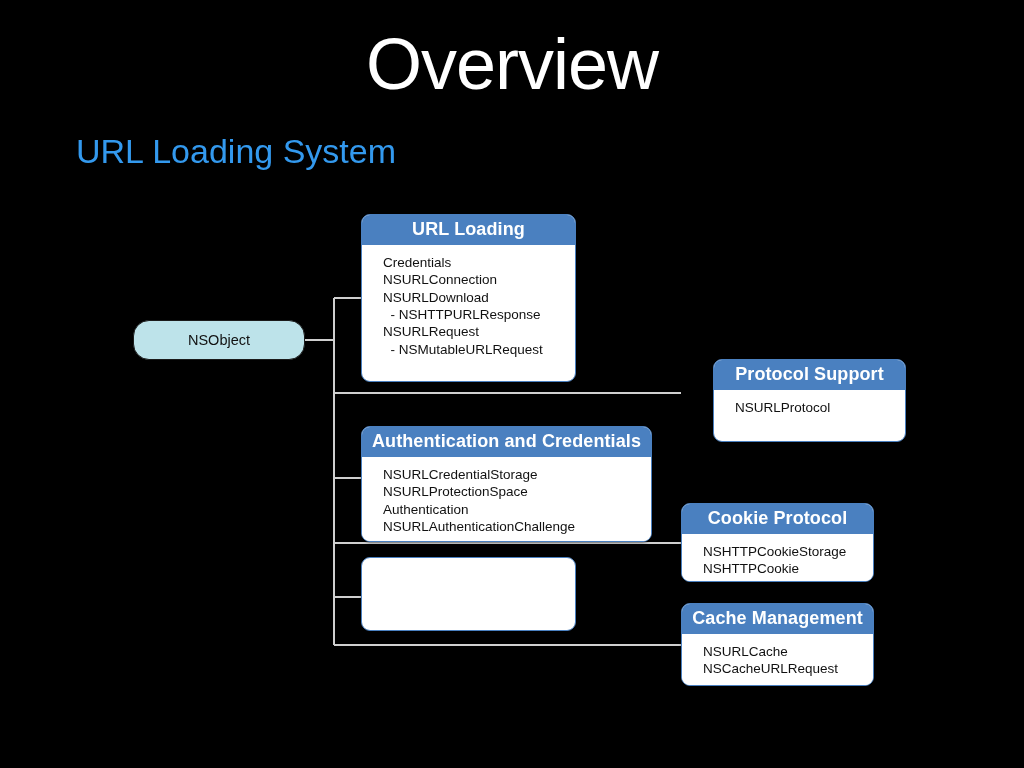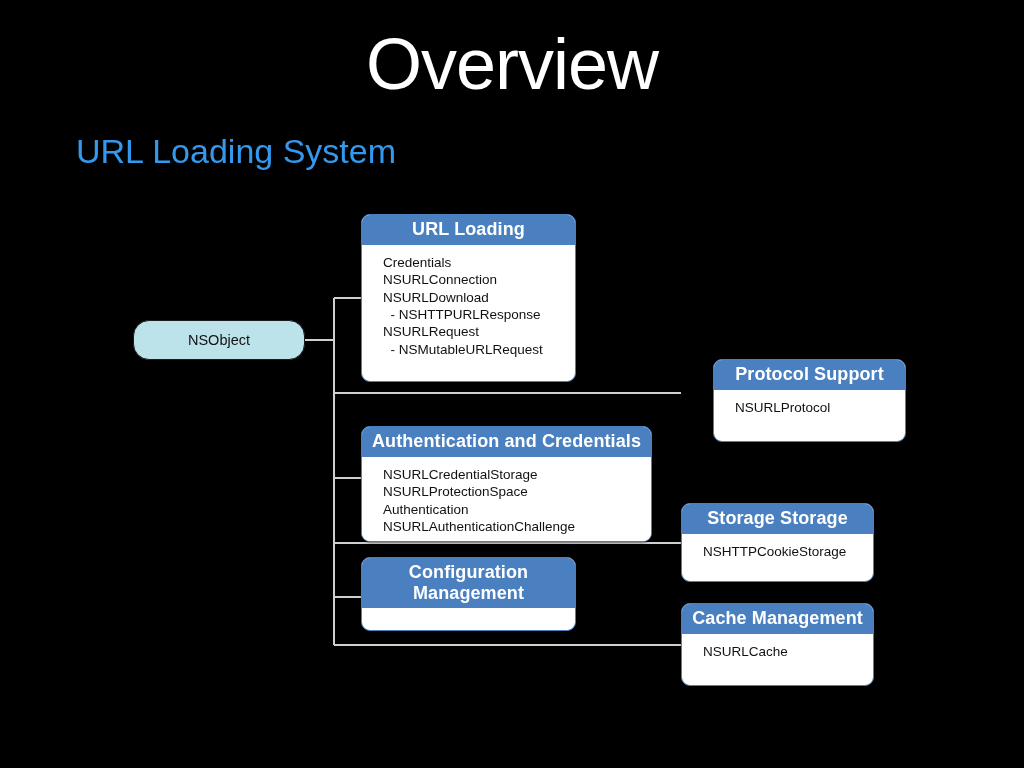--- a/index.html
+++ b/index.html
@@ -130,30 +130,31 @@
     <div class="card-header">Authentication and Credentials</div>
     <div class="card-body">
       <div class="item">NSURLCredentialStorage</div>
       <div class="item">NSURLProtectionSpace</div>
       <div class="item">Authentication</div>
       <div class="item">NSURLAuthenticationChallenge</div>
     </div>
   </div>
 
   <div class="card" id="card-cookie">
-    <div class="card-header">Storage Storage</div>
+    <div class="card-header">Cookie Protocol</div>
     <div class="card-body">
       <div class="item">NSHTTPCookieStorage</div>
+      <div class="item">NSHTTPCookie</div>
     </div>
   </div>
 
   <div class="card" id="card-config">
-    <div class="card-header">Configuration Management</div>
   </div>
 
   <div class="card" id="card-cache">
     <div class="card-header">Cache Management</div>
     <div class="card-body">
       <div class="item">NSURLCache</div>
+      <div class="item">NSCacheURLRequest</div>
     </div>
   </div>
 
 </div>
 
 </body></html>

